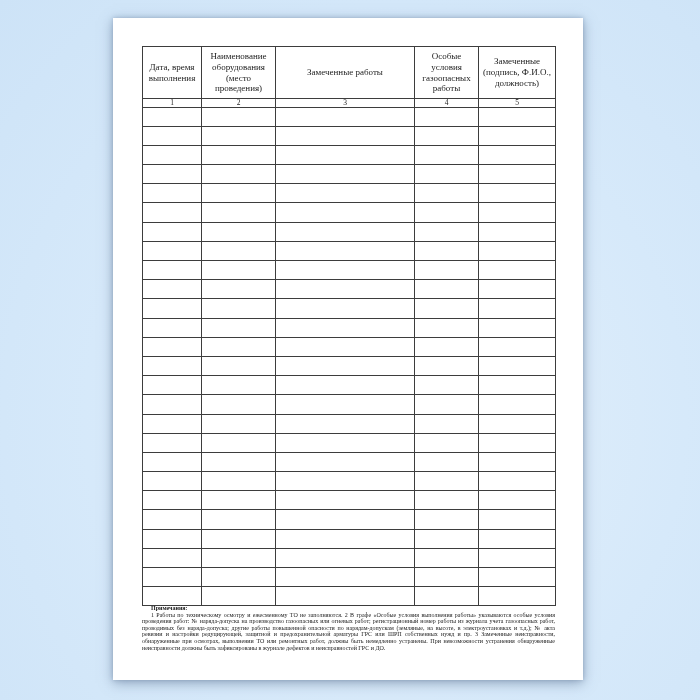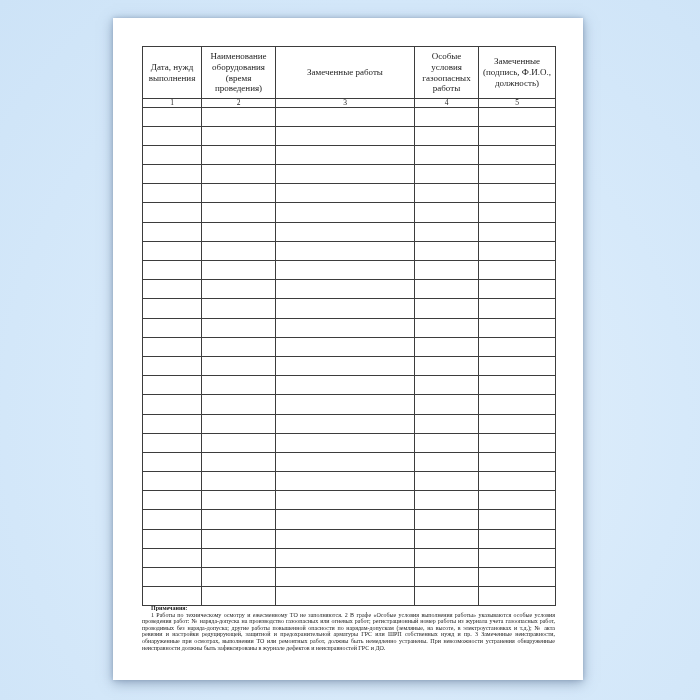--- a/index.html
+++ b/index.html
@@ -89,22 +89,22 @@
     <table class="form-table">
       <colgroup>
         <col style="width:59px">
         <col style="width:74px">
         <col style="width:139px">
         <col style="width:64px">
         <col style="width:77px">
       </colgroup>
       <thead>
         <tr class="header-row">
-          <th>Дата, нужд выполнения</th>
-          <th>Наименование оборудования (время проведения)</th>
+          <th>Дата, время выполнения</th>
+          <th>Наименование оборудования (место проведения)</th>
           <th>Замеченные работы</th>
           <th>Особые условия газоопасных работы</th>
           <th>Замеченные (подпись, Ф.И.О., должность)</th>
         </tr>
         <tr class="number-row">
           <th>1</th>
           <th>2</th>
           <th>3</th>
           <th>4</th>
           <th>5</th>

